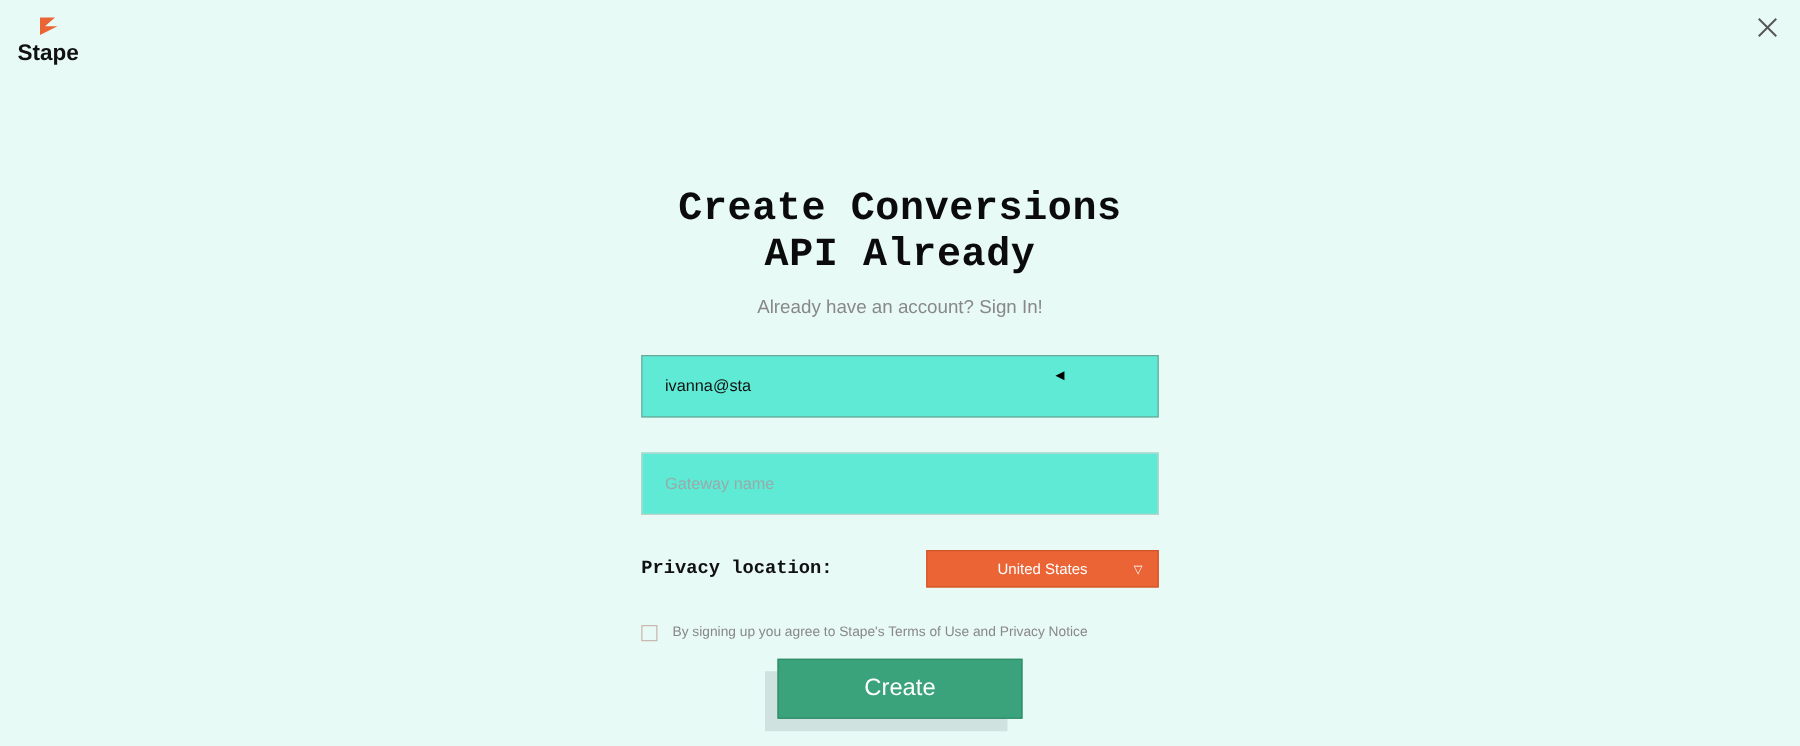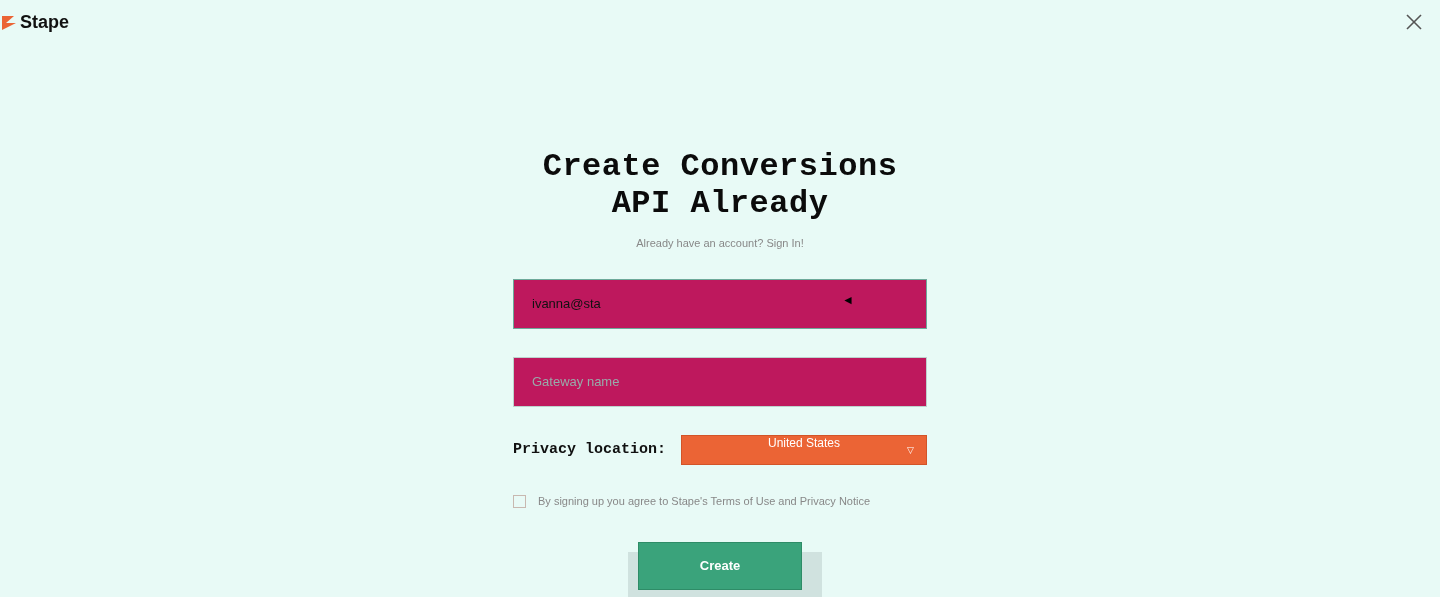--- a/index.html
+++ b/index.html
@@ -5,27 +5,28 @@
   * { box-sizing: border-box; margin: 0; padding: 0; }
   html, body { width: 1440px; height: 597px; overflow: hidden; }
   body {
     background: #e8faf6;
     font-family: Arial, Helvetica, sans-serif;
     position: relative;
   }
   .logo {
     position: absolute;
     top: 12px;
-    left: 0;
+    left: 14px;
     font-weight: 700;
     font-size: 18px;
     color: #111;
     display: flex;
     align-items: center;
     gap: 2px;
+    flex-direction: column;
   }
   .logo-mark {
     width: 18px; height: 18px;
     display: inline-block;
     position: relative;
   }
   .close-btn {
     position: absolute;
     top: 10px;
     right: 14px;
@@ -46,31 +47,31 @@
   h1 {
     font-family: "Courier New", Courier, monospace;
     font-weight: 700;
     font-size: 32px;
     line-height: 1.15;
     color: #0b0b0b;
     letter-spacing: 0.5px;
     margin-bottom: 14px;
   }
   .subtext {
-    font-size: 11px;
+    font-size: 15px;
     color: #888;
     margin-bottom: 30px;
   }
   .subtext a { color: #888; text-decoration: none; }
 
   .field {
     width: 100%;
     height: 50px;
     border: 1px solid #bdd2cd;
-    background: #be185d;
+    background: #5eead4;
     margin-bottom: 28px;
     padding: 12px 18px;
     font-size: 13px;
     color: #111;
     outline: none;
     text-align: left;
   }
   .field-active { border-color: #6da99a; }
   .field::placeholder { color: #9aa; }
 
@@ -80,46 +81,46 @@
     justify-content: space-between;
     margin-bottom: 30px;
   }
   .row-label {
     font-family: "Courier New", Courier, monospace;
     font-weight: 700;
     font-size: 15px;
     color: #111;
   }
   .select {
-    width: 246px;
+    width: 186px;
     height: 30px;
     background: #eb6435;
     border: 1px solid #d25428;
     color: #fff;
     font-size: 12px;
     display: flex;
-    align-items: flex-start;
+    align-items: center;
     justify-content: center;
     position: relative;
     cursor: pointer;
   }
   .select-caret {
     position: absolute;
     right: 12px;
     top: 50%;
     transform: translateY(-50%);
     font-size: 9px;
   }
 
   .terms-row {
     display: flex;
     align-items: center;
     gap: 12px;
     text-align: left;
-    margin-bottom: 34px;
+    margin-bottom: 14px;
   }
   .checkbox {
     width: 13px; height: 13px;
     border: 1px solid #c8b8b0;
     background: transparent;
     flex-shrink: 0;
     cursor: pointer;
   }
   .terms-text { font-size: 11px; color: #888; }
 
@@ -134,27 +135,27 @@
     content: "";
     position: absolute;
     left: -10px; top: 10px;
     width: 194px; height: 48px;
     background: rgba(40,60,55,0.12);
     z-index: 0;
   }
   .create-btn {
     position: relative;
     z-index: 1;
-    width: 164px;
+    width: 196px;
     height: 48px;
     background: #3aa37b;
     border: 1px solid #2e8c67;
     color: #fff;
-    font-size: 13px;
-    font-weight: 700;
+    font-size: 19px;
+    font-weight: 400;
     cursor: pointer;
   }
 
   .cursor-ptr {
     position: absolute;
     top: 293px;
     left: 842px;
     font-size: 12px;
     color: #000;
     pointer-events: none;

